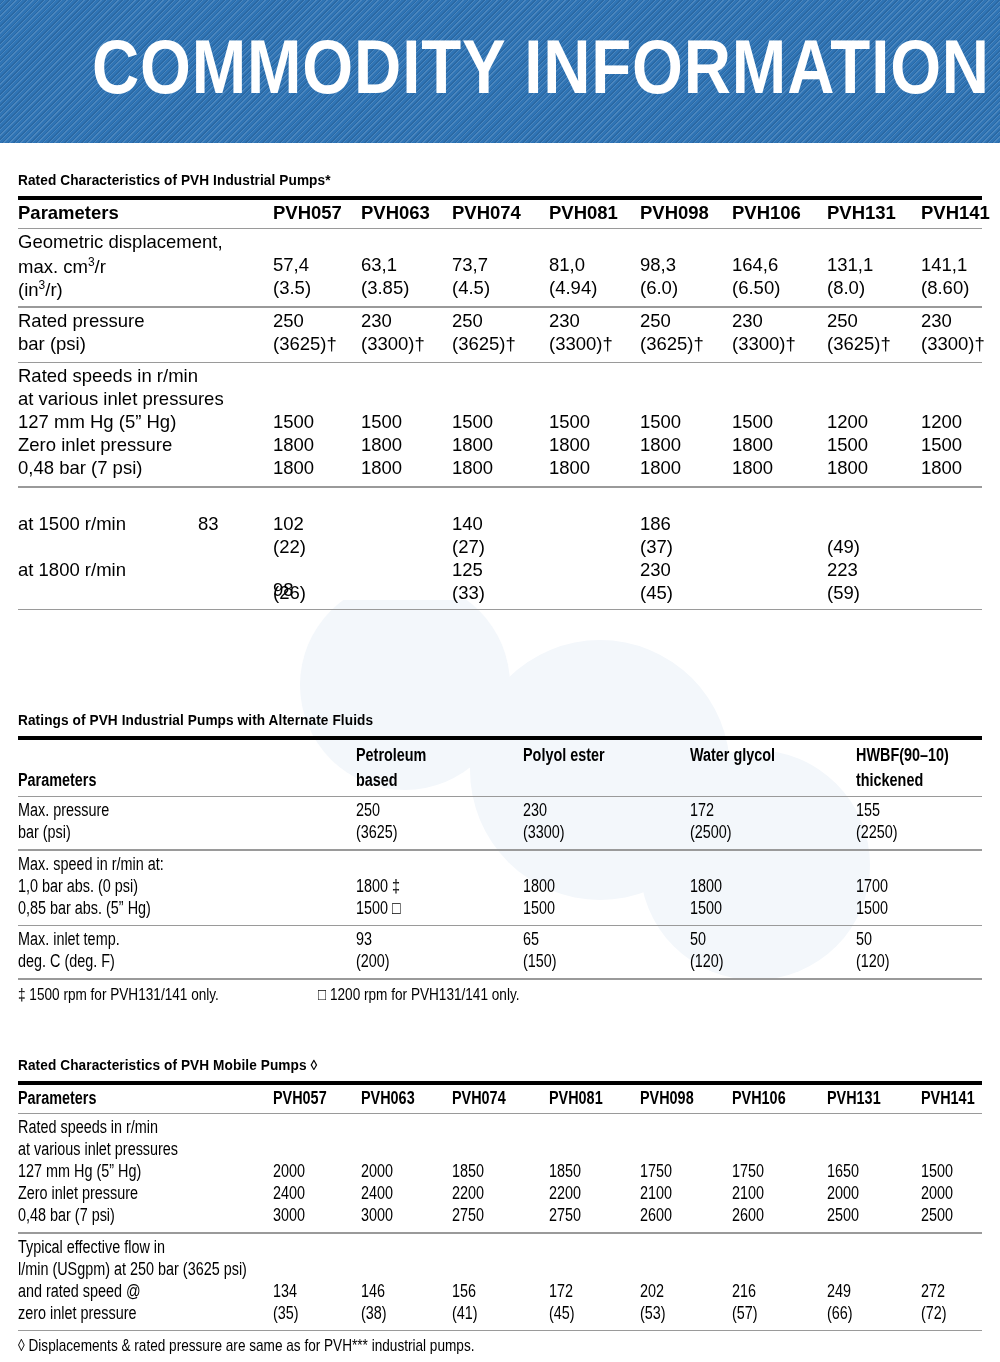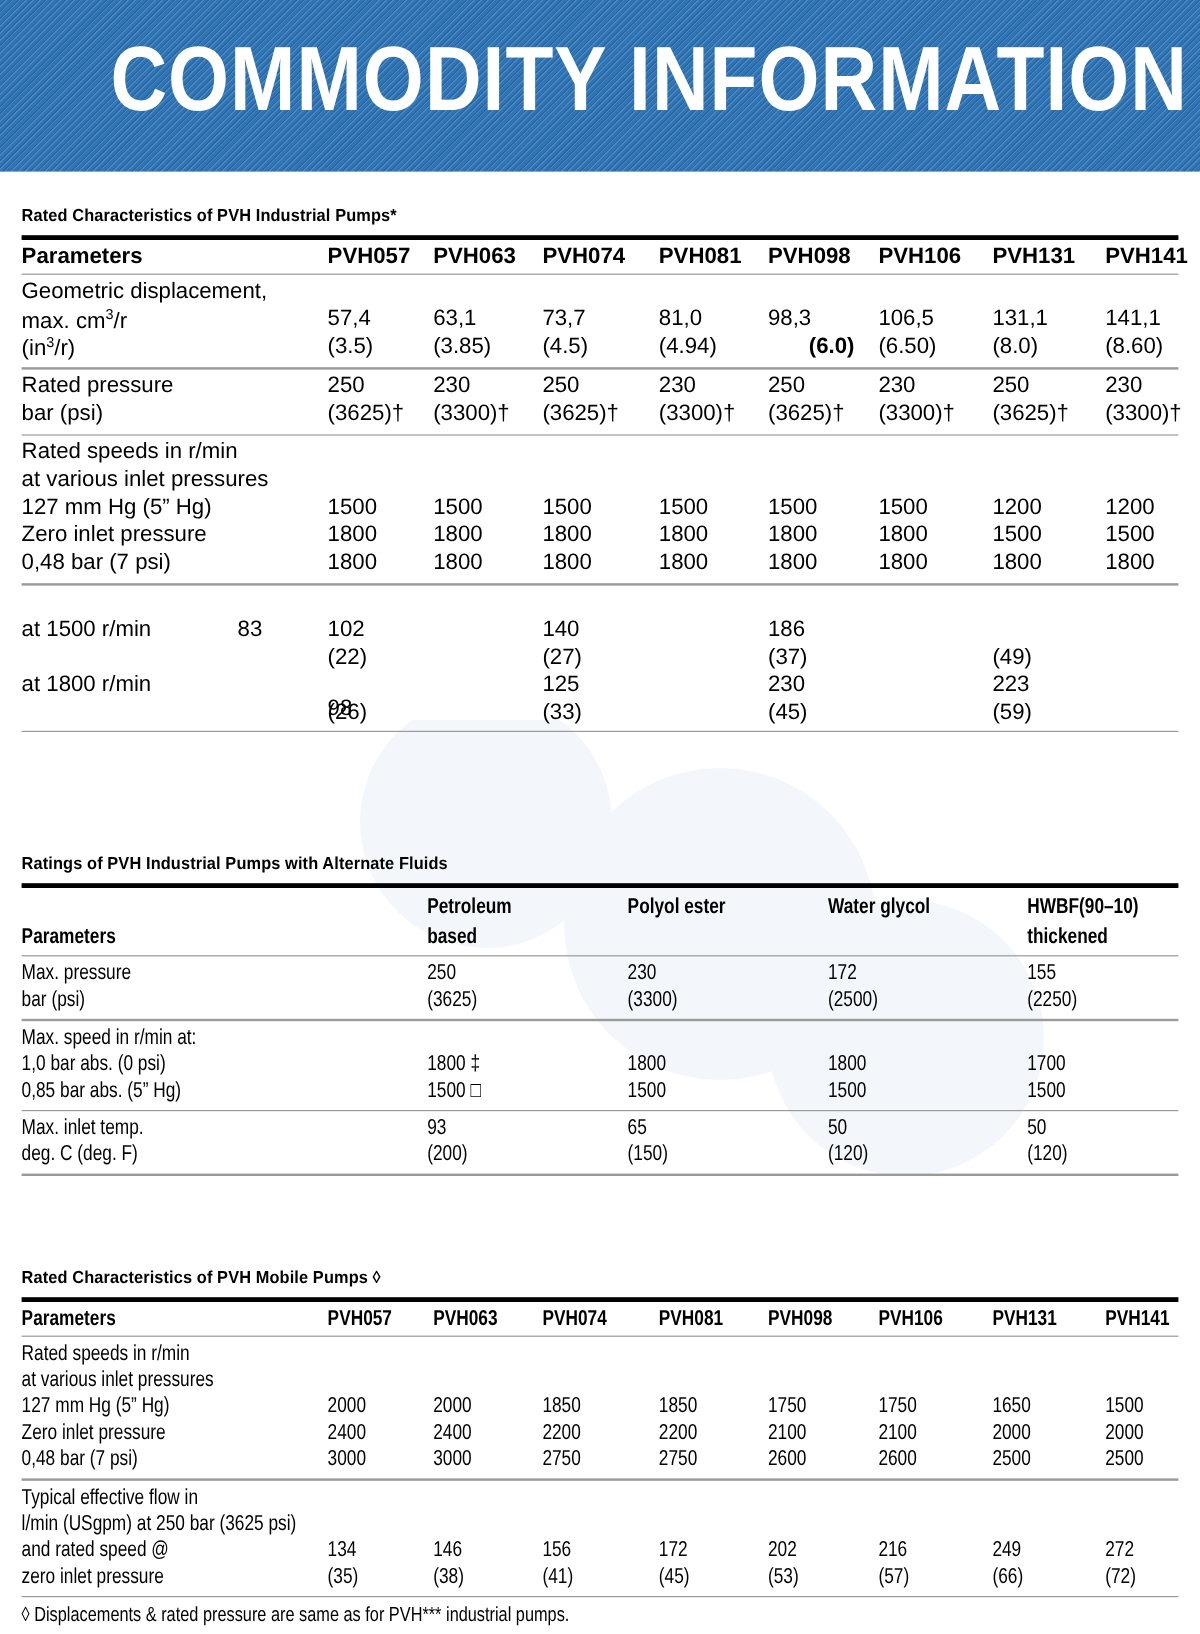--- a/index.html
+++ b/index.html
@@ -114,28 +114,28 @@
   <div class="rule-thin"></div>
   <div class="grid" id="t1-sec0" style="height: 77px;">
       <div class="lab" style="top: 4px;">Geometric displacement,</div>
       <div class="lab" style="top: 27px;">max. cm<span class="sup">3</span>/r</div>
       <div class="lab" style="top: 50px;">(in<span class="sup">3</span>/r)</div>
       <div class="cell" style="left: 255px; top: 27px;">57,4</div>
       <div class="cell" style="left: 343px; top: 27px;">63,1</div>
       <div class="cell" style="left: 434px; top: 27px;">73,7</div>
       <div class="cell" style="left: 531px; top: 27px;">81,0</div>
       <div class="cell" style="left: 622px; top: 27px;">98,3</div>
-      <div class="cell" style="left: 714px; top: 27px;">106,5</div>
+      <div class="cell" style="left: 714px; top: 27px;">164,6</div>
       <div class="cell" style="left: 809px; top: 27px;">131,1</div>
       <div class="cell" style="left: 903px; top: 27px;">141,1</div>
       <div class="cell" style="left: 255px; top: 50px;">(3.5)</div>
       <div class="cell" style="left: 343px; top: 50px;">(3.85)</div>
       <div class="cell" style="left: 434px; top: 50px;">(4.5)</div>
       <div class="cell" style="left: 531px; top: 50px;">(4.94)</div>
-      <div class="cell" style="left: 656px; top: 50px; font-weight: bold;">(6.0)</div>
+      <div class="cell" style="left: 622px; top: 50px;">(6.0)</div>
       <div class="cell" style="left: 714px; top: 50px;">(6.50)</div>
       <div class="cell" style="left: 809px; top: 50px;">(8.0)</div>
       <div class="cell" style="left: 903px; top: 50px;">(8.60)</div>
     </div>
   <div class="rule-thin"></div>
   <div class="grid" id="t1-sec1" style="height: 54px;">
       <div class="lab" style="top: 4px;">Rated pressure</div>
       <div class="lab" style="top: 27px;">bar (psi)</div>
       <div class="cell" style="left: 255px; top: 4px;">250</div>
       <div class="cell" style="left: 343px; top: 4px;">230</div>
@@ -256,20 +256,24 @@
       <div class="cell" style="left: 338px; top: 4px; transform: scaleX(0.8); transform-origin: left center;">93</div>
       <div class="cell" style="left: 505px; top: 4px; transform: scaleX(0.8); transform-origin: left center;">65</div>
       <div class="cell" style="left: 672px; top: 4px; transform: scaleX(0.8); transform-origin: left center;">50</div>
       <div class="cell" style="left: 838px; top: 4px; transform: scaleX(0.8); transform-origin: left center;">50</div>
       <div class="cell" style="left: 338px; top: 26px; transform: scaleX(0.8); transform-origin: left center;">(200)</div>
       <div class="cell" style="left: 505px; top: 26px; transform: scaleX(0.8); transform-origin: left center;">(150)</div>
       <div class="cell" style="left: 672px; top: 26px; transform: scaleX(0.8); transform-origin: left center;">(120)</div>
       <div class="cell" style="left: 838px; top: 26px; transform: scaleX(0.8); transform-origin: left center;">(120)</div>
     </div>
   <div class="rule-thin"></div>
+  <div class="grid" id="t2-notes" style="height: 34px;">
+      <div class="note" style="top: 6px;">‡ 1500 rpm for PVH131/141 only.</div>
+      <div class="note" style="left: 300px; top: 6px;">□ 1200 rpm for PVH131/141 only.</div>
+    </div>
 </div>
 
 <div class="block cond" id="t3" style="top:1058px; width:964px;">
   <div class="tbl-title">Rated Characteristics of PVH Mobile Pumps ◊</div>
   <div class="rule-thick" style="margin-top:8px;"></div>
   <div class="grid" id="t3-head" style="height:28px;">
       <div class="lab hdr" style="top: 4px; transform: scaleX(0.8); transform-origin: left center;">Parameters</div>
       <div class="cell hdr" style="left: 255px; top: 4px; transform: scaleX(0.8); transform-origin: left center;">PVH057</div>
       <div class="cell hdr" style="left: 343px; top: 4px; transform: scaleX(0.8); transform-origin: left center;">PVH063</div>
       <div class="cell hdr" style="left: 434px; top: 4px; transform: scaleX(0.8); transform-origin: left center;">PVH074</div>

